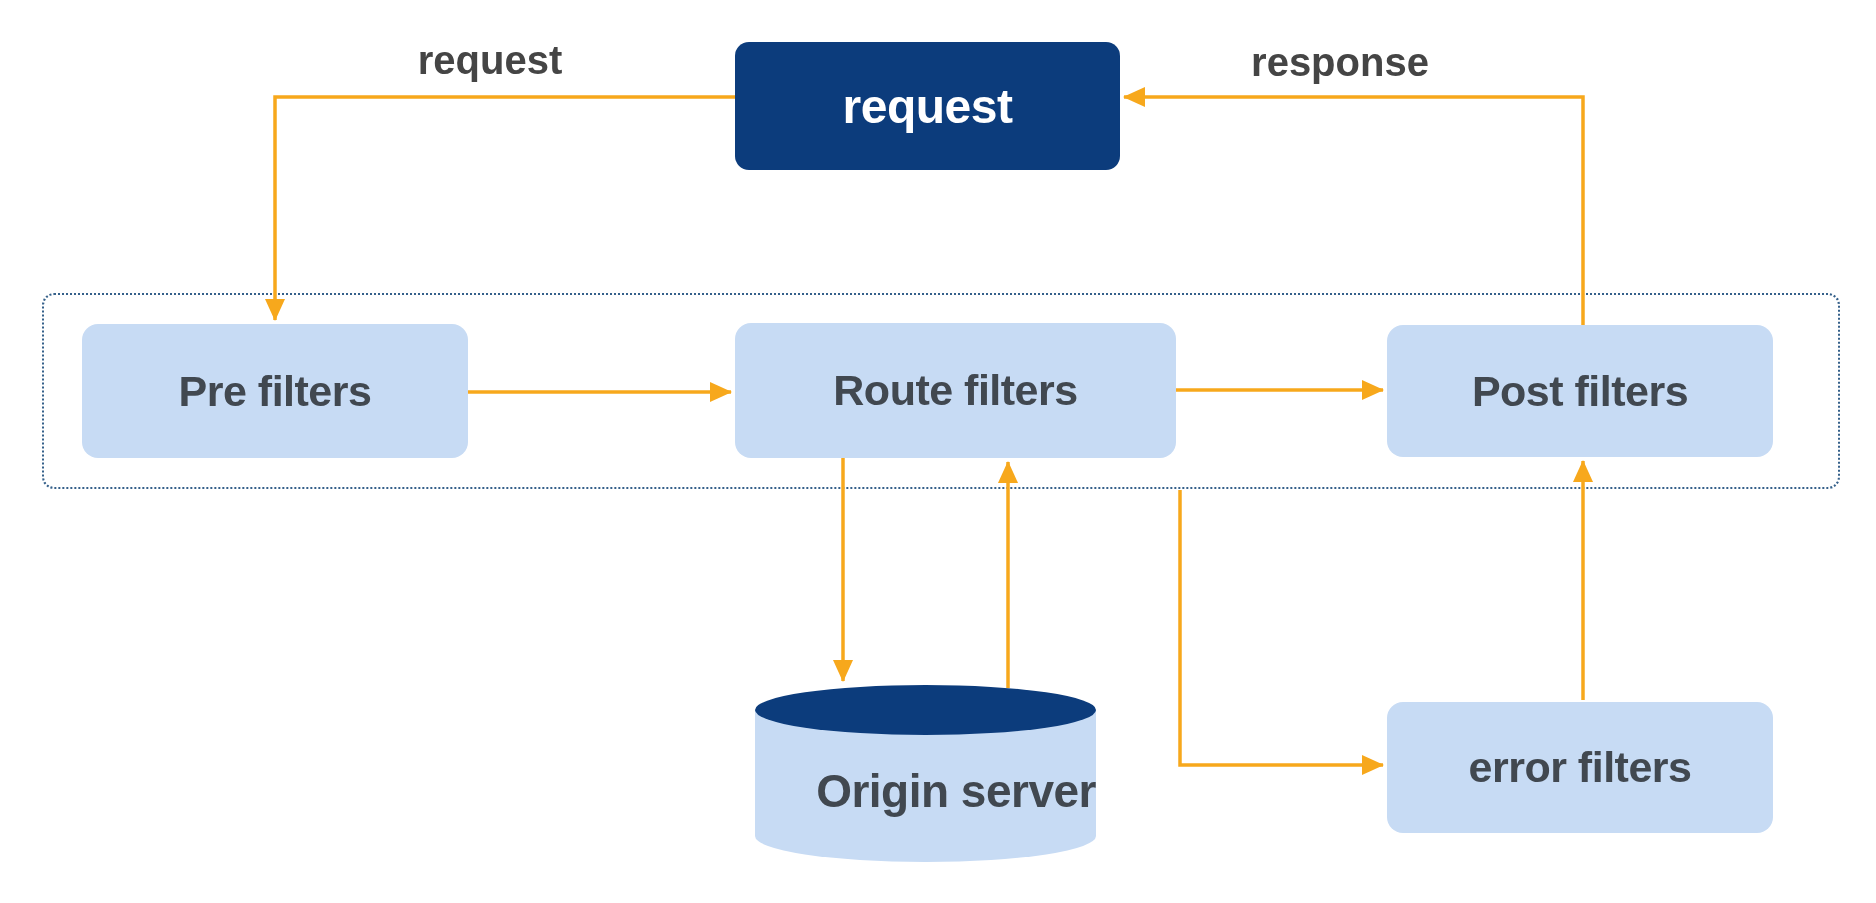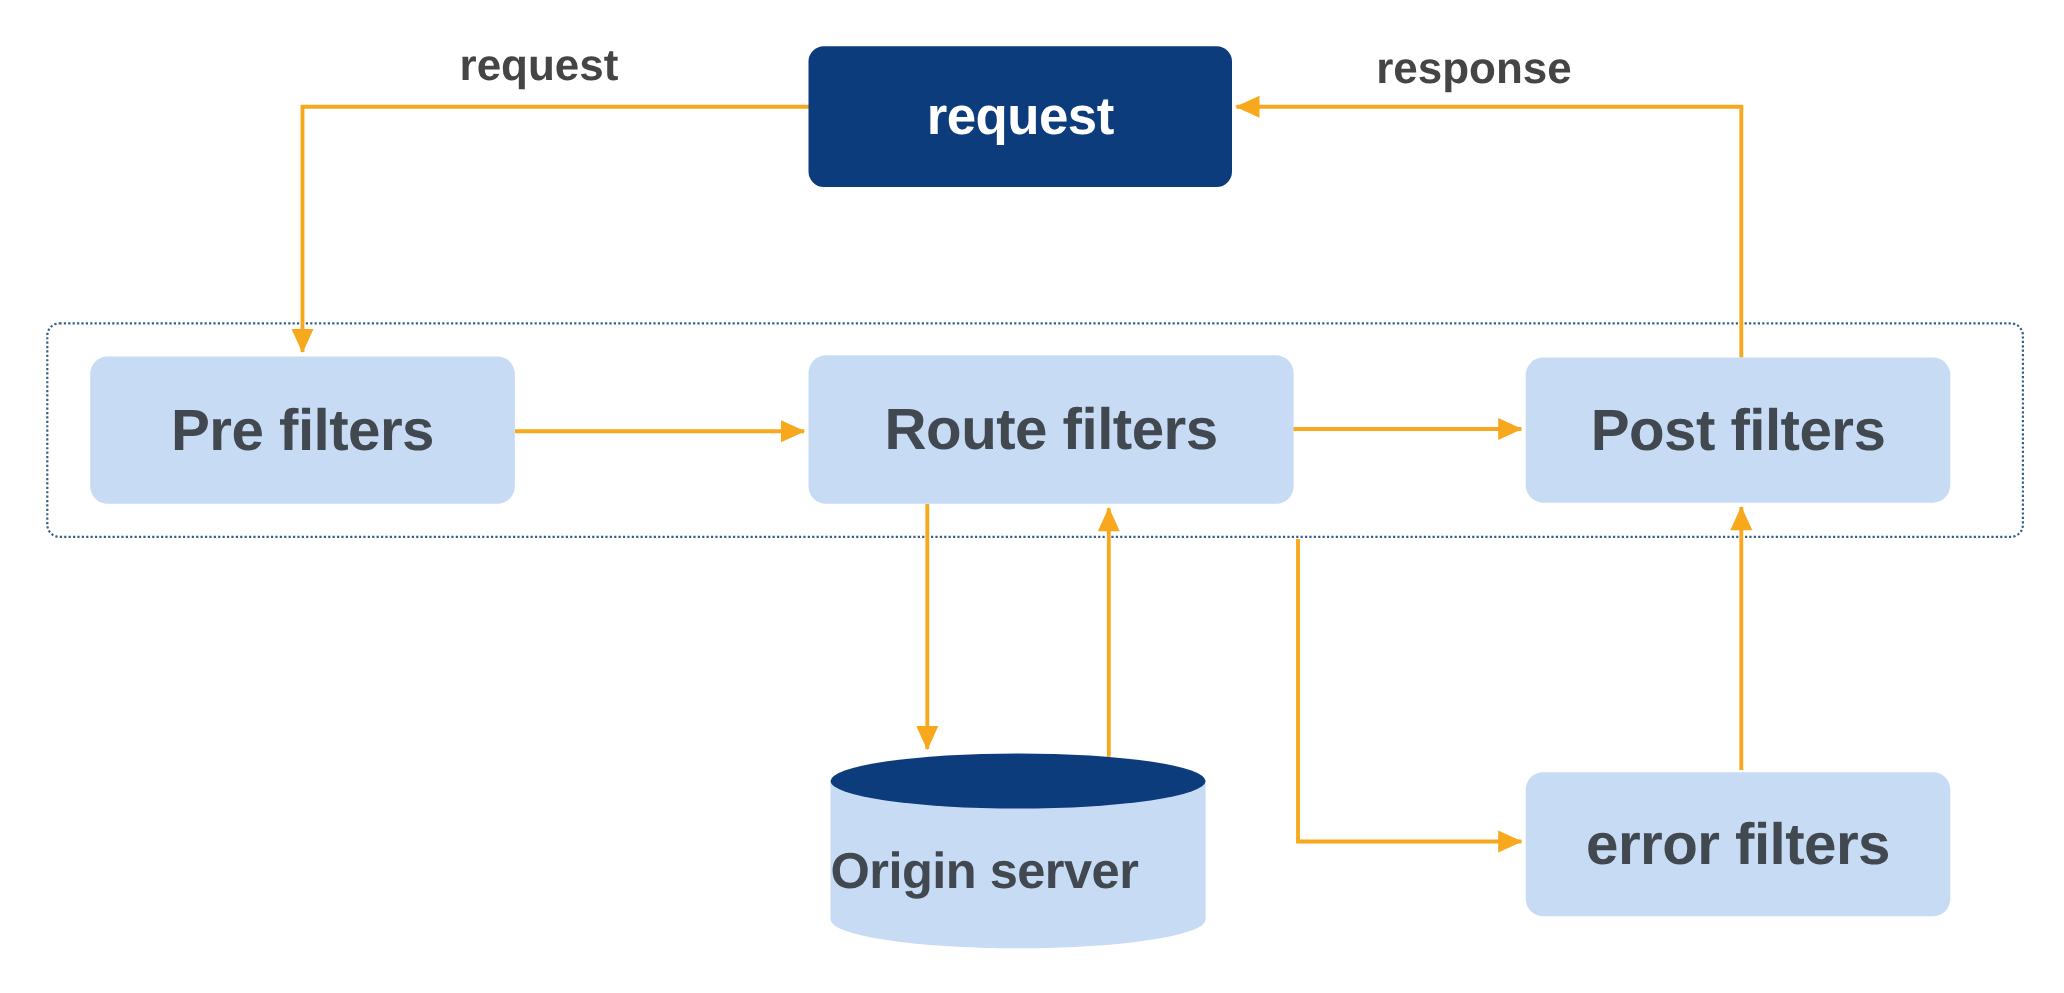--- a/index.html
+++ b/index.html
@@ -47,21 +47,21 @@
 
   
   .node {
     position: absolute;
     display: flex;
     align-items: center;
     justify-content: center;
     background: var(--light-blue, #c7dbf4);
     color: var(--label-dark, #414850);
     border-radius: 16px;
-    font-size: 53px;
+    font-size: 43px;
     font-weight: 600;
     letter-spacing: -0.5px;
     white-space: nowrap;
   }
   .node-request {
     left: 735px; top: 42px; width: 385px; height: 128px;
     background: var(--navy, #0c3c7c);
     color: #ffffff;
     border-radius: 14px;
     font-size: 48px;
@@ -96,21 +96,21 @@
     position: absolute;
     left: 755px; top: 685px;
     width: 341px; height: 50px;
     border-radius: 50%;
     background: var(--navy, #0c3c7c);
   }
   .cyl-label {
     position: absolute;
     left: 755px; top: 764px;
     width: 341px;
-    text-align: left;
+    text-align: right;
     font-size: 46px;
     font-weight: 600;
     letter-spacing: -0.5px;
     color: var(--label-dark, #414850);
     white-space: nowrap;
   }
 </style>
 </head>
 <body>
 

